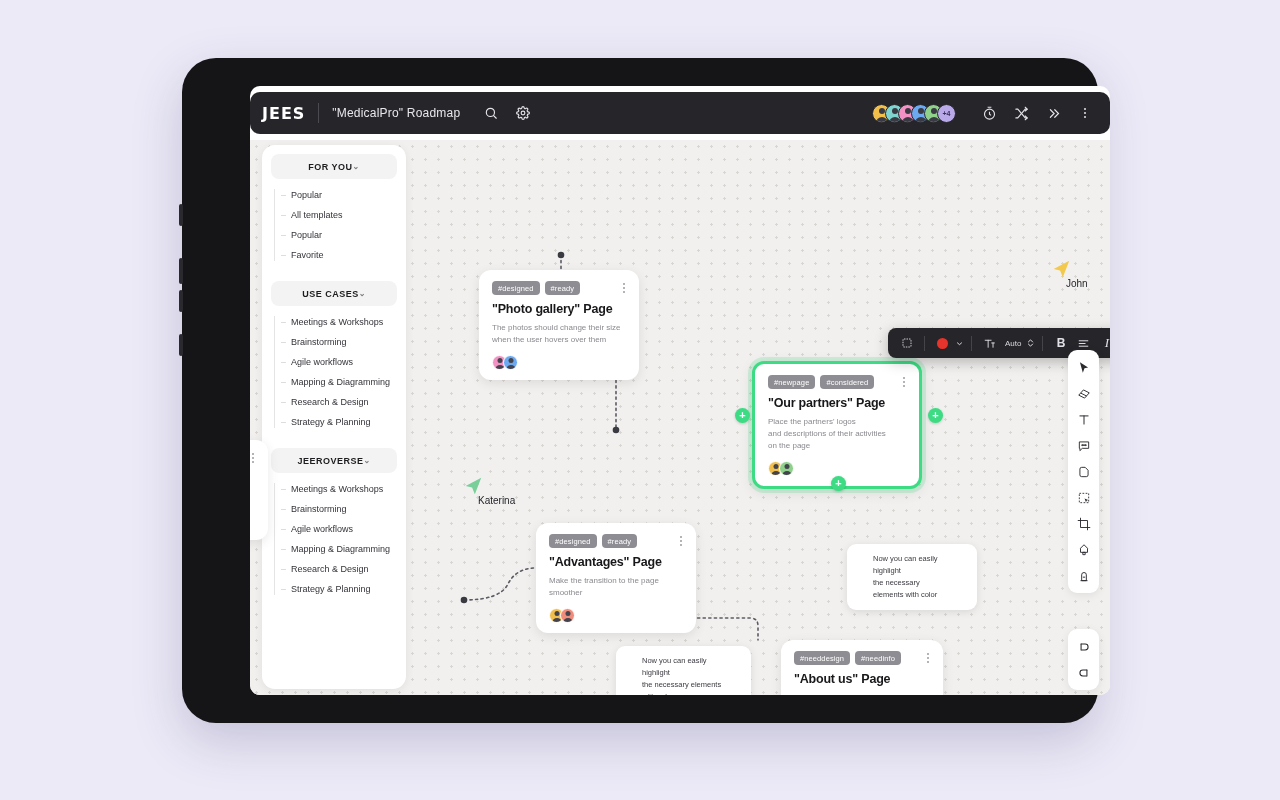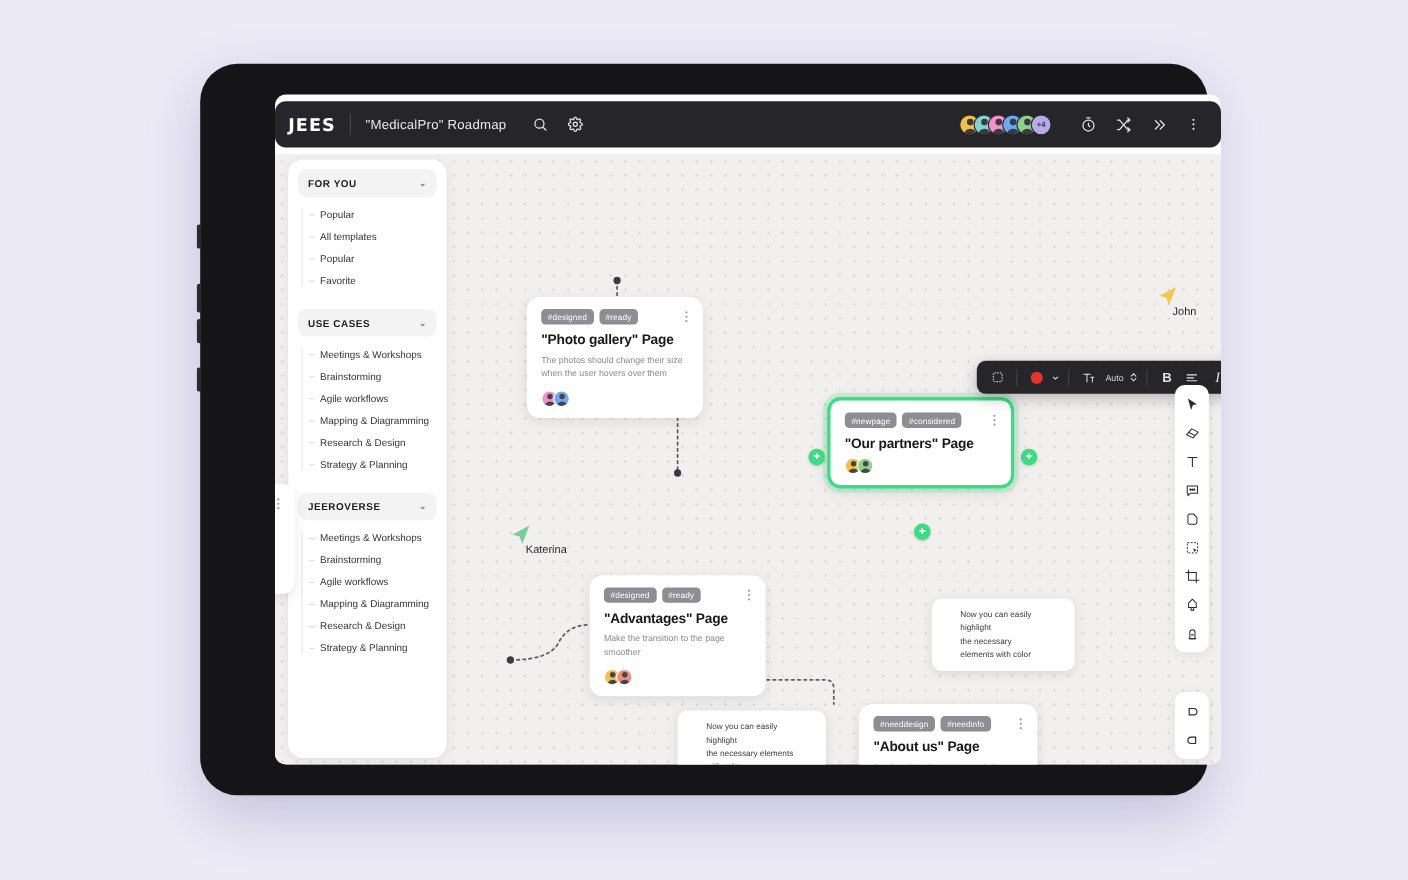--- a/index.html
+++ b/index.html
@@ -94,21 +94,21 @@
     width: 144px; height: 544px;
     background: #fff;
     border-radius: 13px;
     box-shadow: 0 2px 10px rgba(0,0,0,.07);
     padding: 9px 9px;
   }
   .sb-group-head {
     background: #f3f3f3;
     border-radius: 8px;
     height: 25px;
-    display: flex; align-items: center; justify-content: space-between;
+    display: flex; align-items: center; justify-content: center;
     padding: 0 9px;
     font-size: 9px; font-weight: bold; letter-spacing: .5px; color: #1d1d1f;
     cursor: pointer;
   }
   .chev { font-size: 8px; color: #7a7a7e; }
   .sb-items { margin: 6px 0 16px 0; padding-left: 10px; position: relative; }
   .sb-items::before {
     content:""; position:absolute; left:3px; top:4px; bottom:4px;
     width:1px; background:#e4e4e4;
   }
@@ -389,20 +389,23 @@
             <i></i>
           </div>
       </div>
 
       <div class="card selected" id="card-our-partners" style="left:502px;top:221px;width:170px;">
         <div class="tags">
           <span class="tag">#newpage</span>
           <span class="tag">#considered</span>
         </div>
         <div class="card-title">"Our partners" Page</div>
+        <div class="card-desc">Place the partners' logos
+and descriptions of their activities
+on the page</div>
         <div class="card-avatars">
             <span class="mini-av" style="background: rgb(242, 192, 74);">
               <span class="head"></span>
               <span class="body"></span>
             </span>
             <span class="mini-av" style="background: rgb(143, 209, 138);">
               <span class="head"></span>
               <span class="body"></span>
             </span>
           </div>

